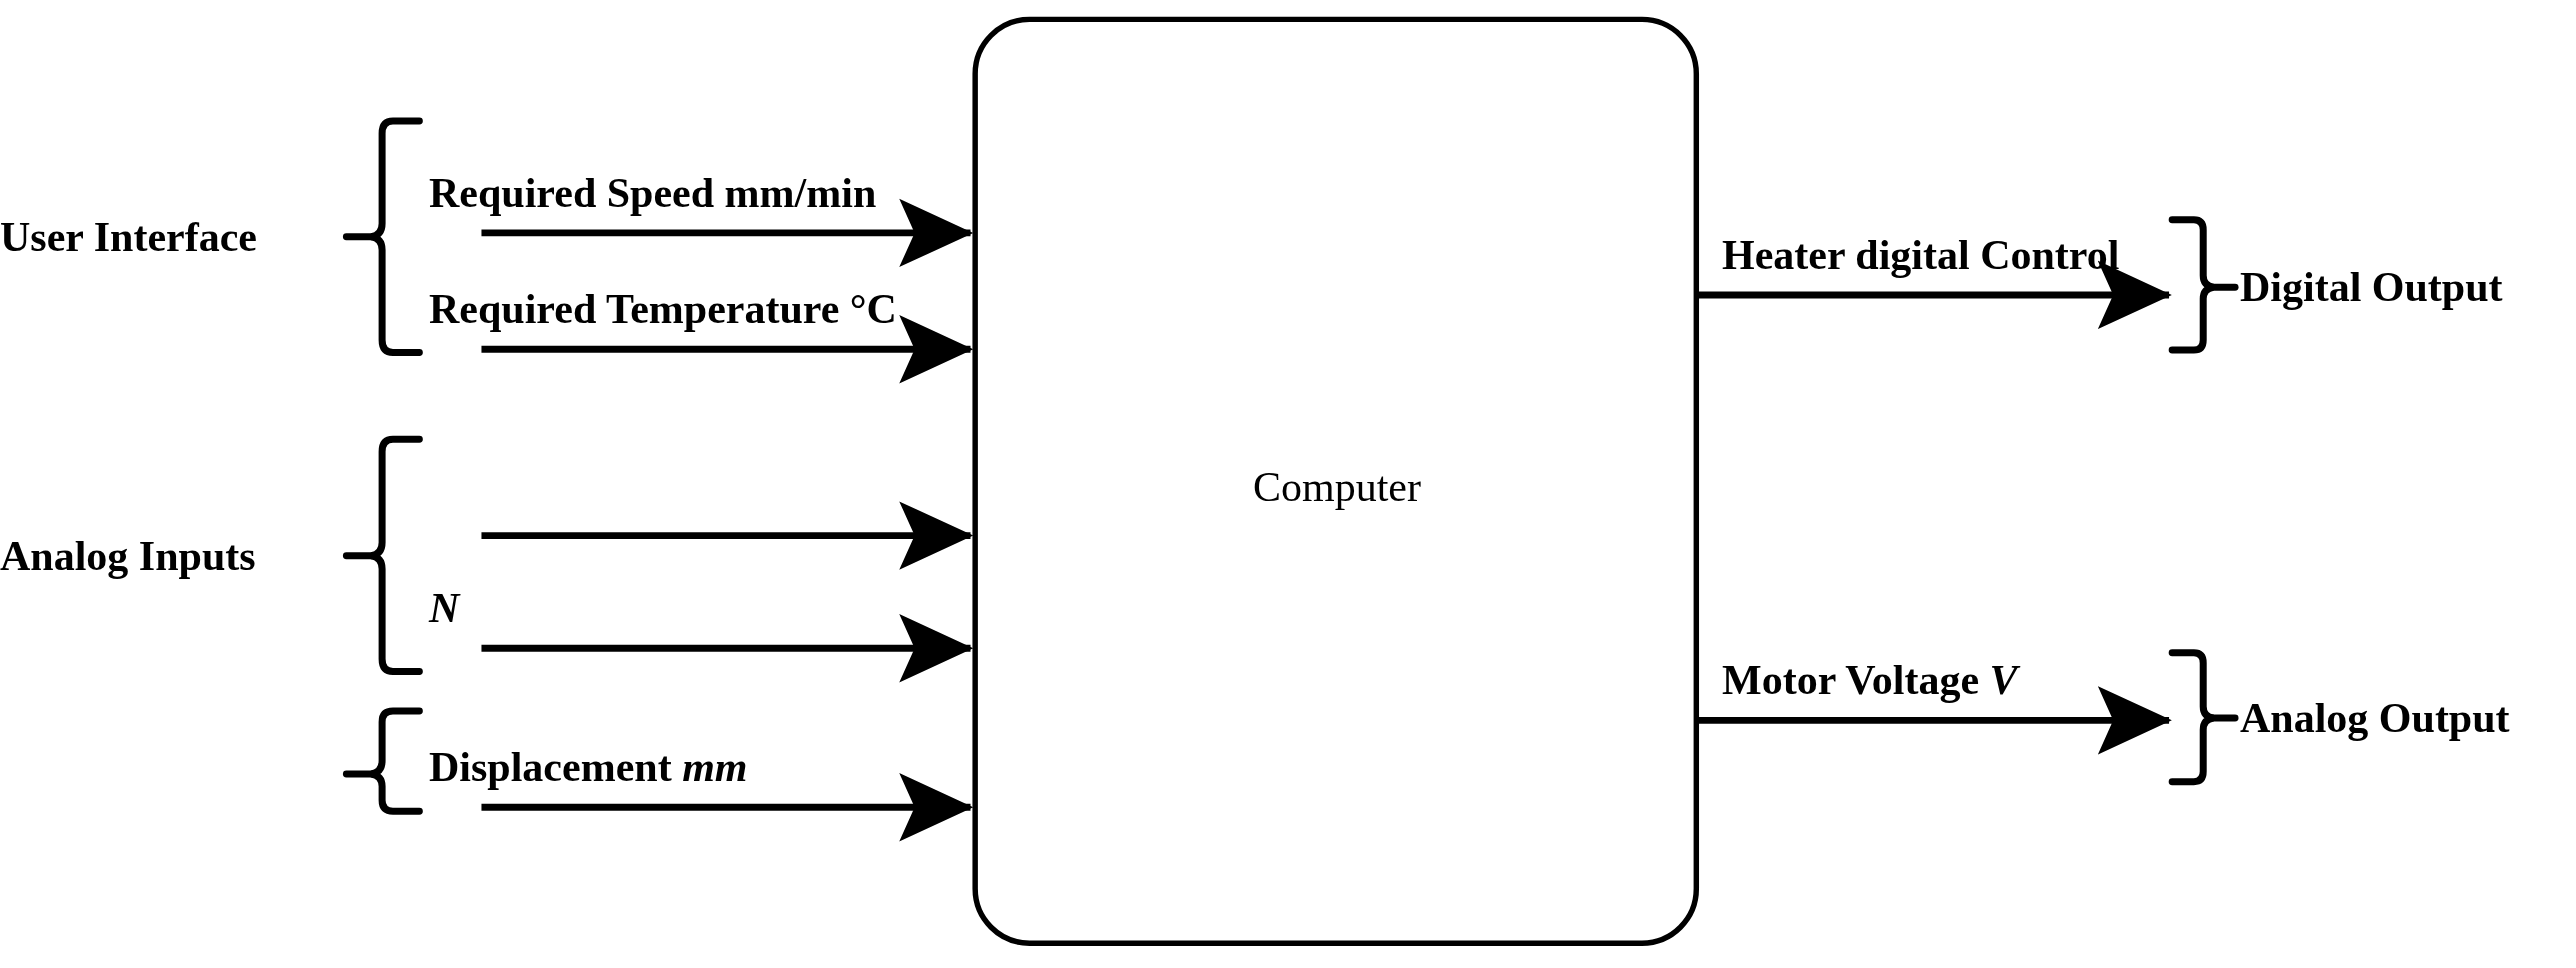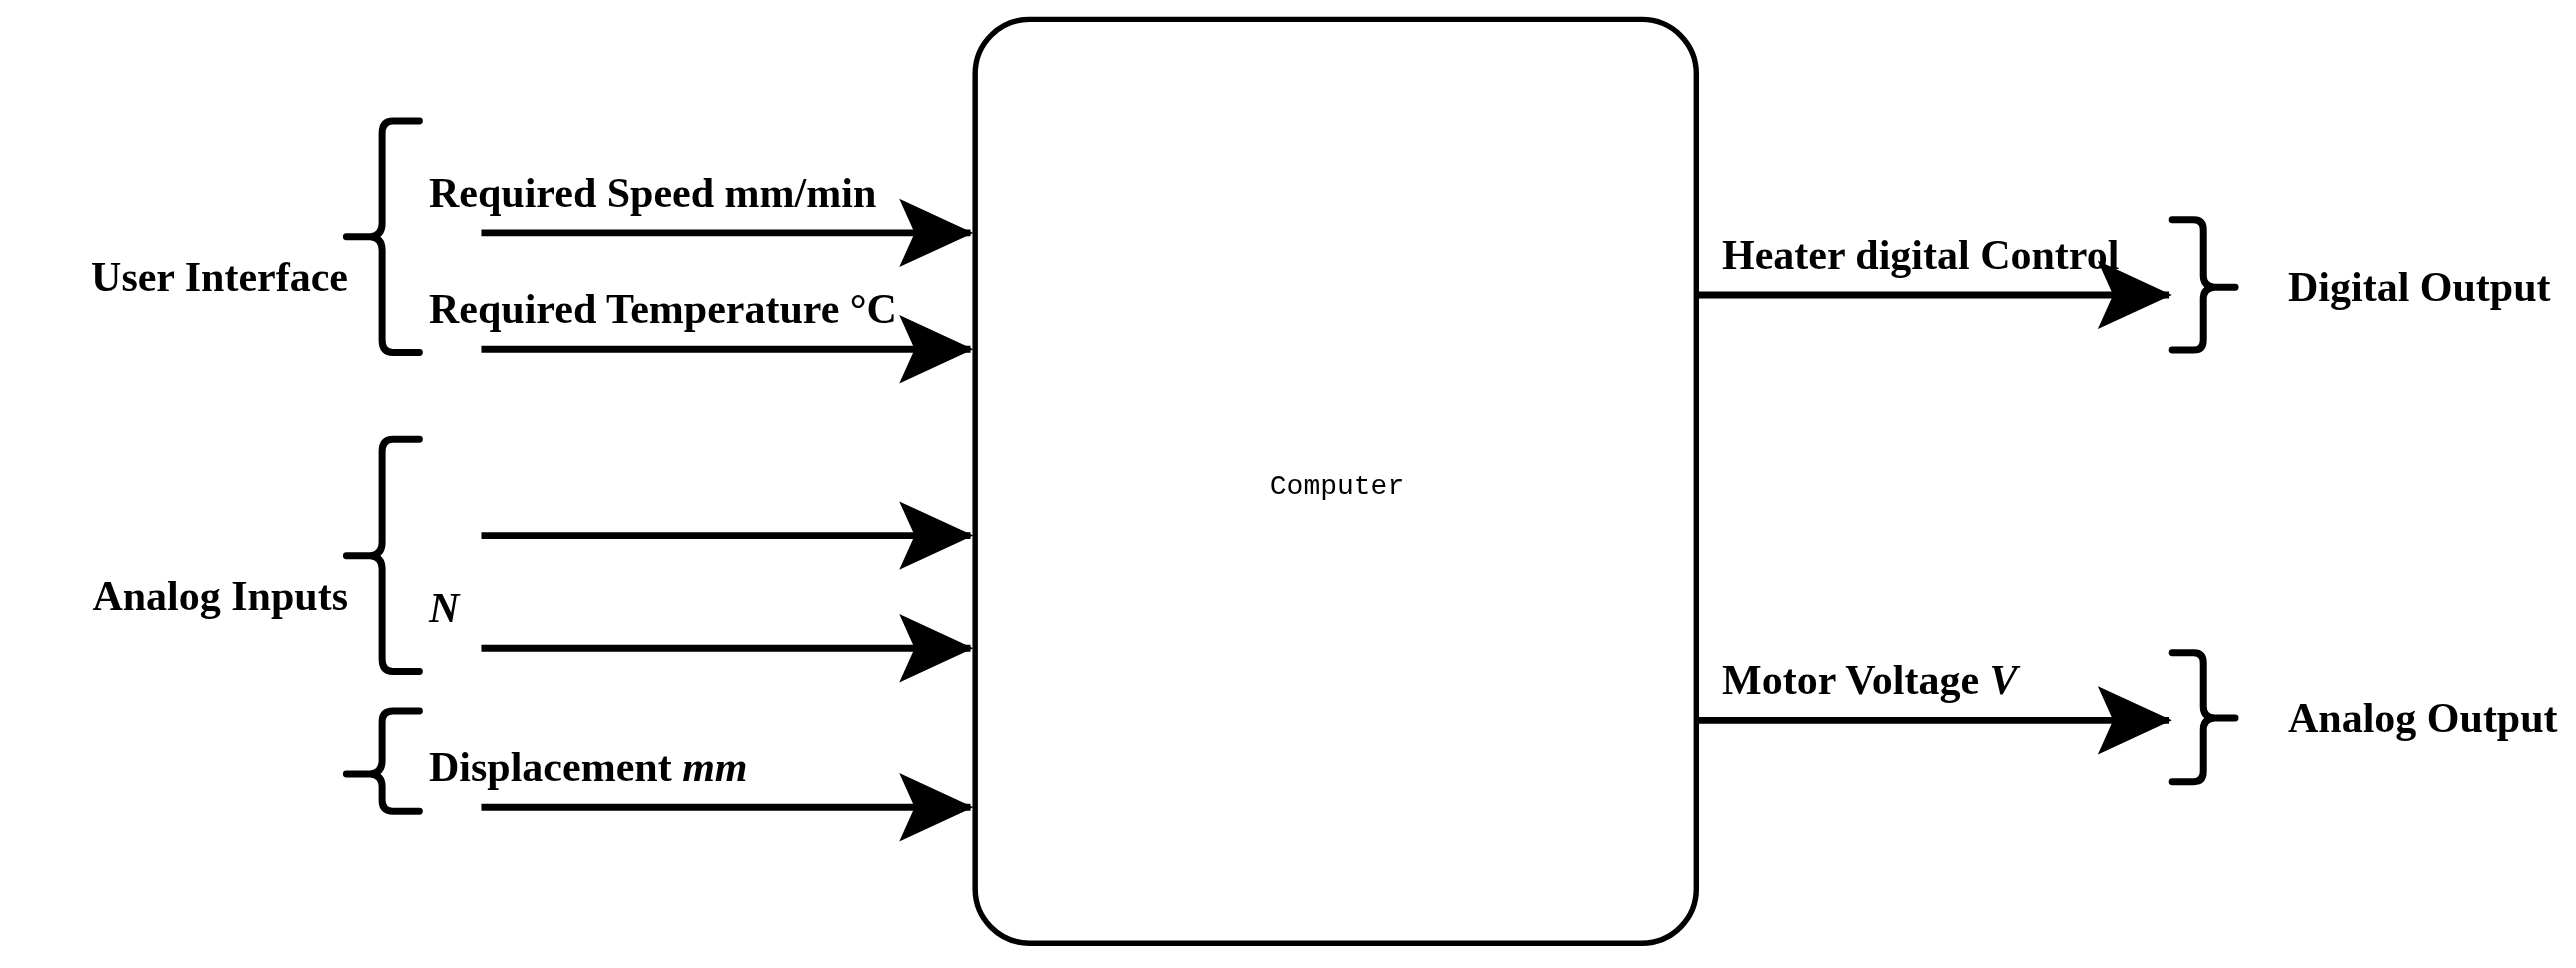--- a/index.html
+++ b/index.html
@@ -29,48 +29,45 @@
   }
   
   .group-label {
     position: absolute;
     font-size: 42px;
     font-weight: bold;
     white-space: nowrap;
     line-height: 1;
   }
   .group-label.left {
-    text-align: right;
+    text-align: left;
     transform: translateY(-50%);
-    margin-top: 40px;
   }
   .group-label.right {
     text-align: left;
     transform: translateY(-50%);
-    margin-left: 48px;
   }
   .signal-label {
     position: absolute;
     font-size: 42px;
     font-weight: bold;
     white-space: nowrap;
     line-height: 1;
     transform: translateY(-100%);
   }
   .signal-label .unit-italic {
     font-style: italic;
   }
   .box-label {
     position: absolute;
-    font-size: 28px;
+    font-size: 42px;
     font-weight: normal;
     white-space: nowrap;
     line-height: 1;
     transform: translate(-50%, -50%);
-    font-family: Liberation Mono, monospace;
   }
 </style>
 </head>
 <body>
 
 <div id="diagram-root">
 
   <svg class="layer" viewBox="0 0 3318 1247" width="2576" height="968">
     <defs>
       <marker id="arrowhead" markerWidth="11" markerHeight="11" refX="10.2" refY="5.5" orient="auto" markerUnits="strokeWidth">

